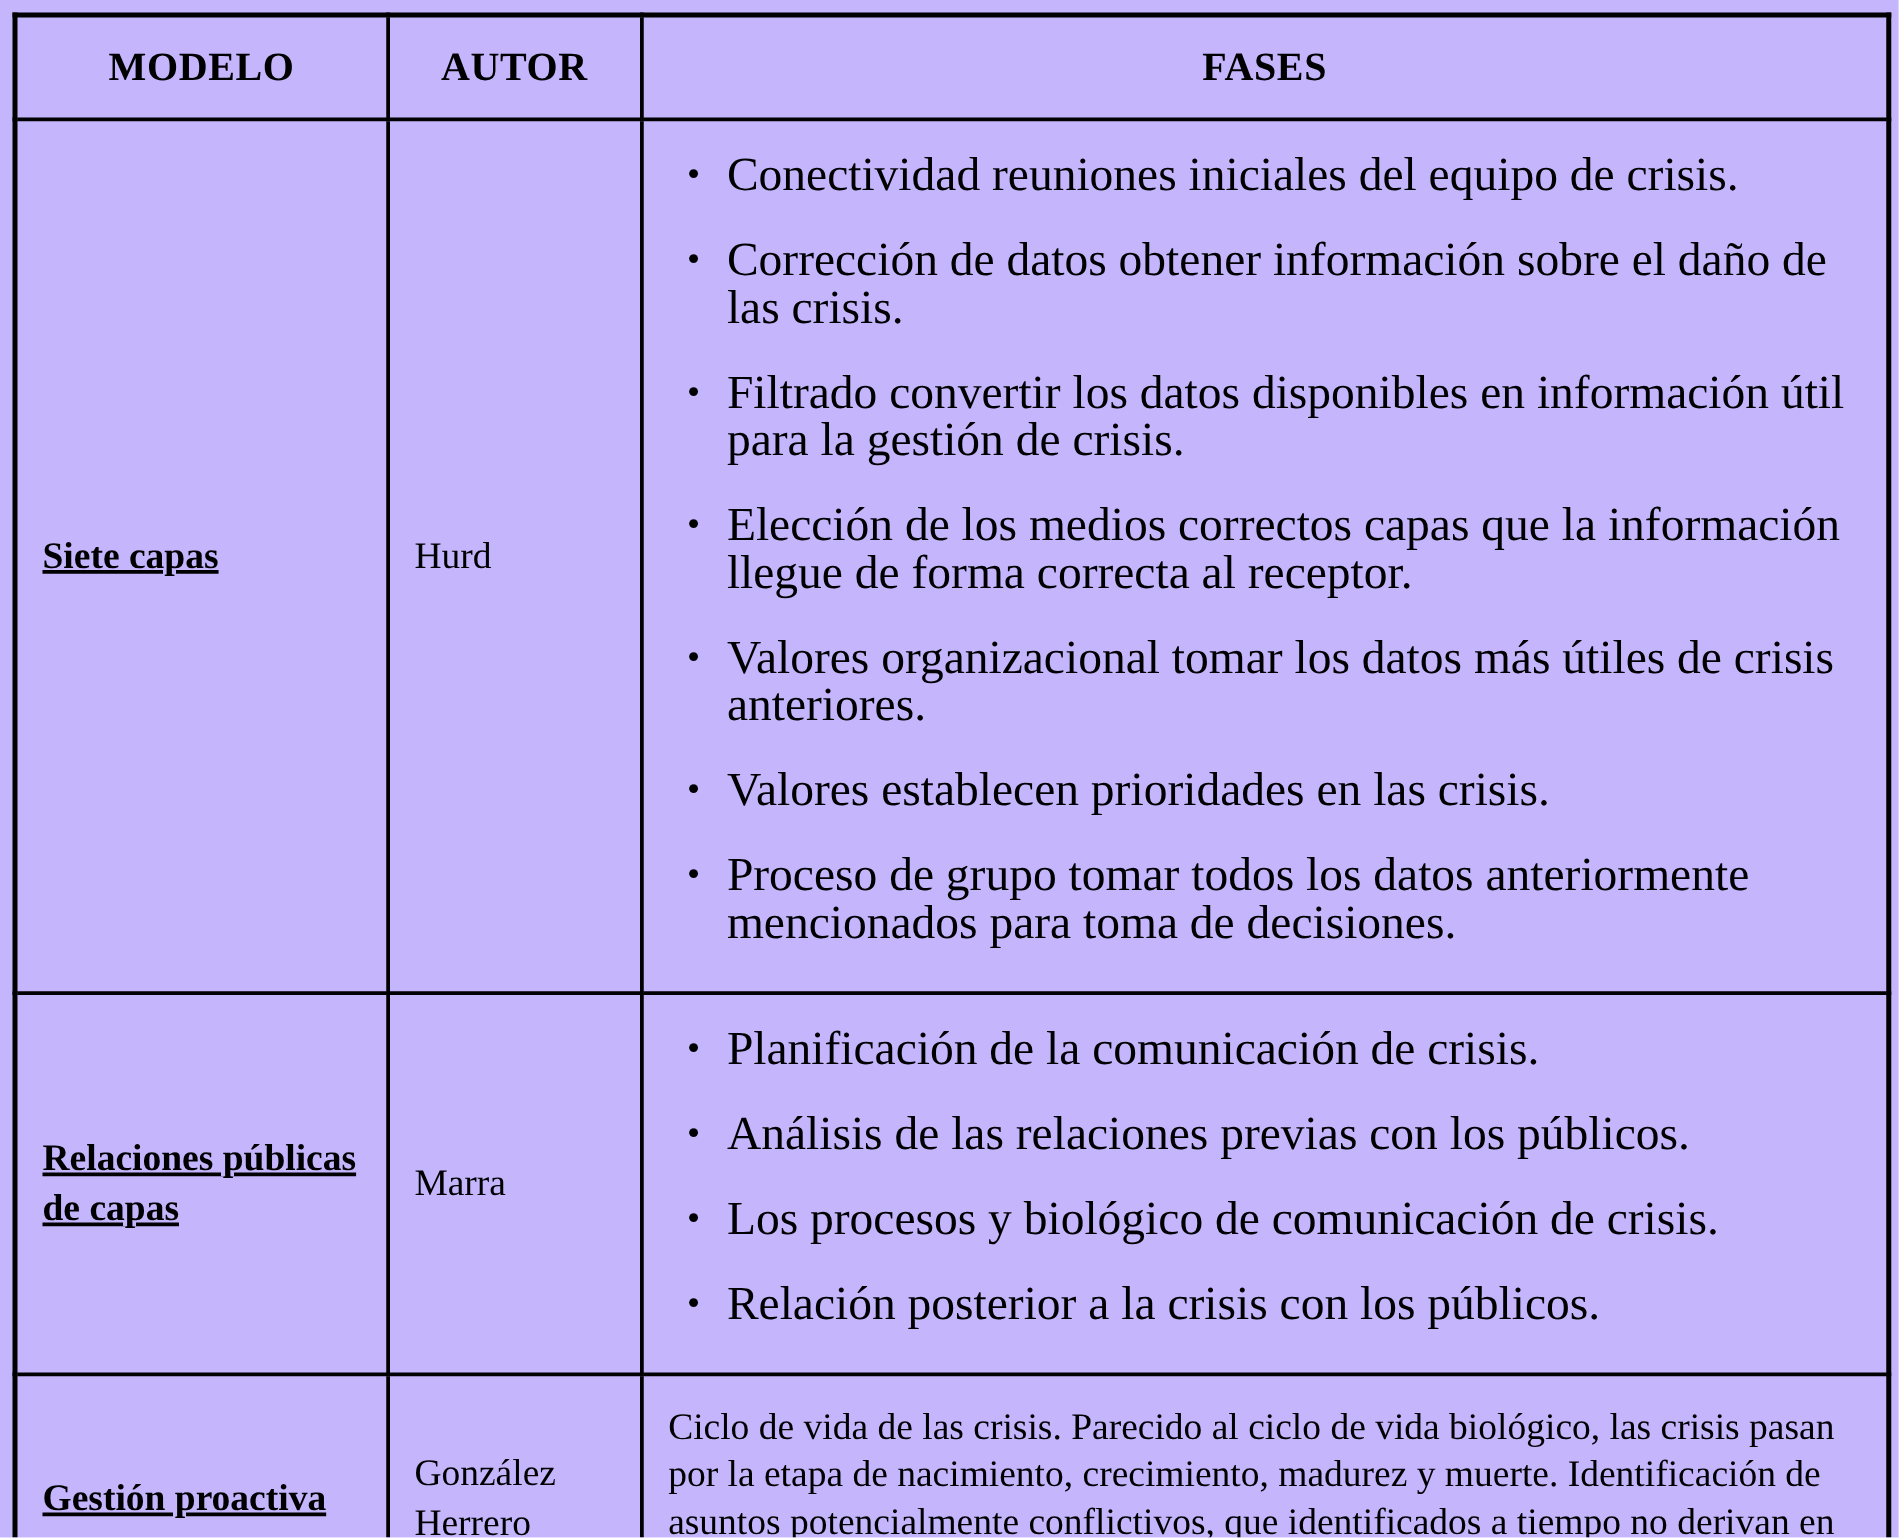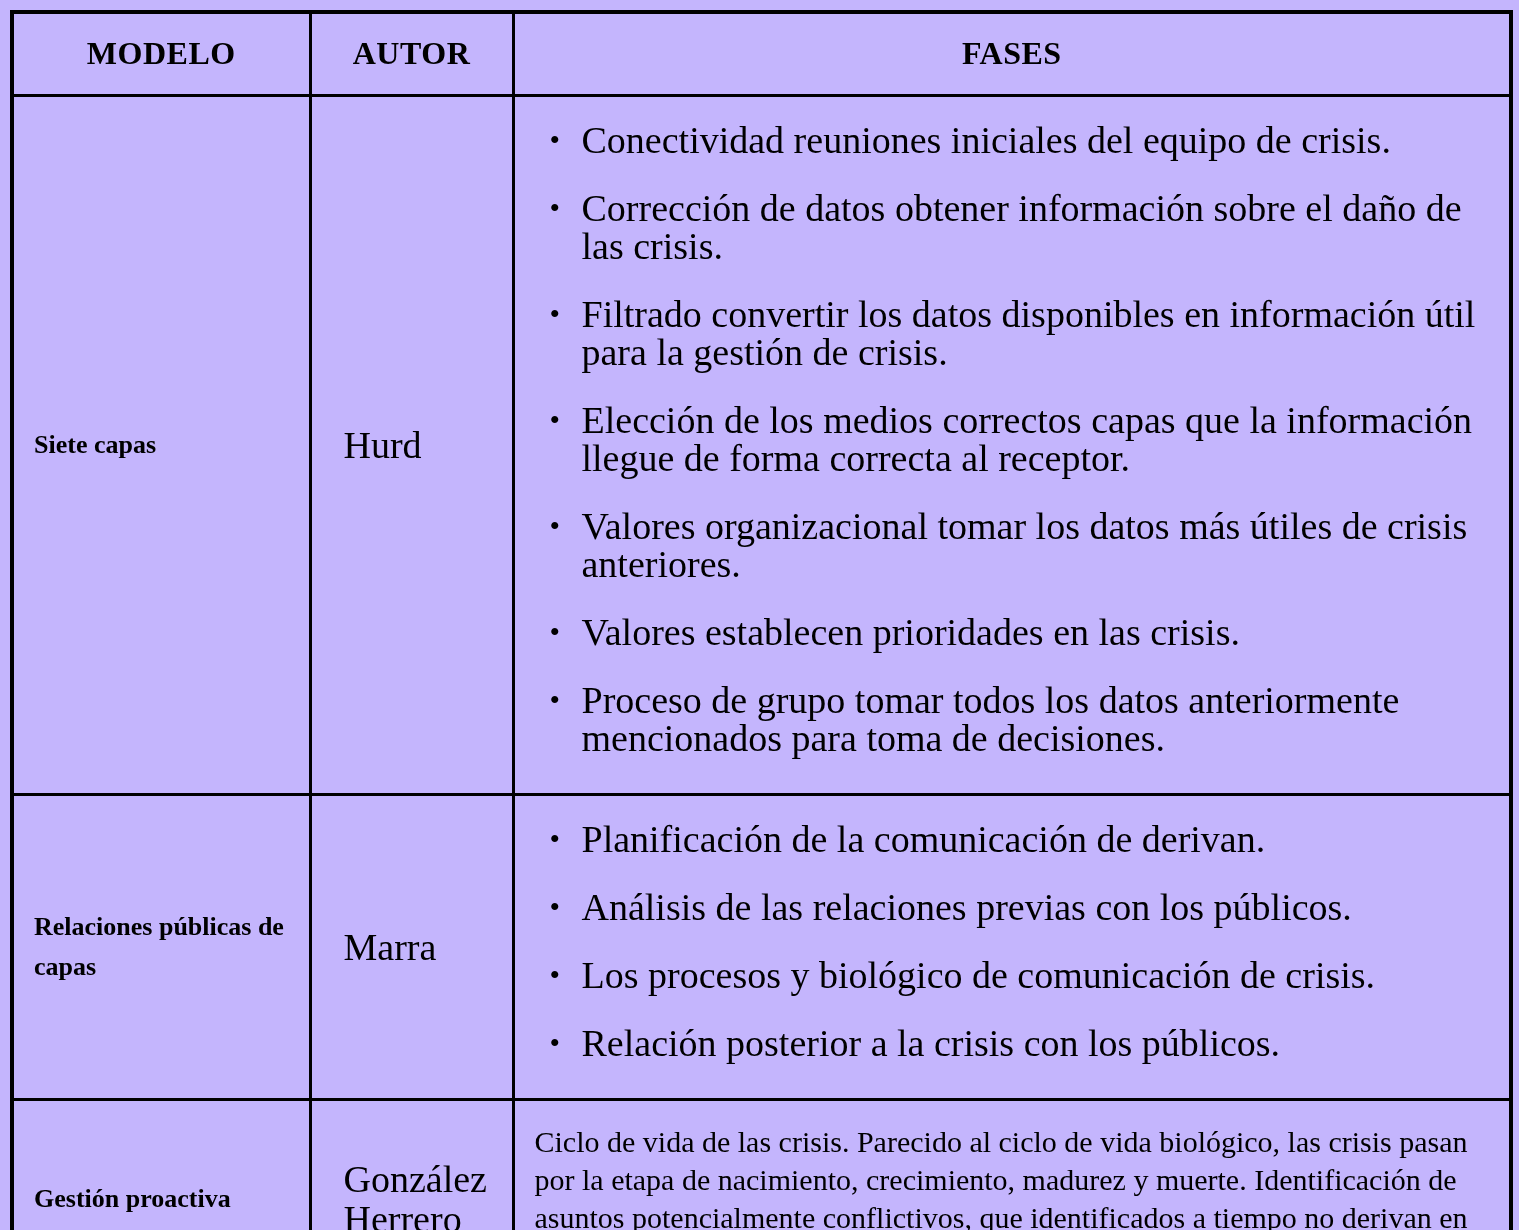--- a/index.html
+++ b/index.html
@@ -39,30 +39,31 @@
     font-weight: bold;
     text-align: center;
     vertical-align: middle;
     letter-spacing: 0.5px;
   }
   tr.row-1 { height: 652px; }
   tr.row-2 { height: 277px; }
   tr.row-3 { height: 200px; }
 
   td.cell-modelo {
-    font-size: 26px;
+    font-size: 30px;
     font-weight: bold;
     vertical-align: middle;
     padding: 0 16px 0 20px;
     line-height: 40px;
+    text-decoration: underline;
   }
   td.cell-autor {
-    font-size: 38px;
+    font-size: 30px;
     vertical-align: middle;
-    padding: 0 10px 0 32px;
+    padding: 0 10px 0 20px;
     line-height: 40px;
   }
   td.cell-fases {
     font-size: 38px;
     vertical-align: top;
     padding: 24px 24px 6px 33px;
   }
   ul.fases-list {
     list-style: none;
     margin: 0;
@@ -119,21 +120,21 @@
             <li>Valores establecen prioridades en las crisis.</li>
             <li>Proceso de grupo tomar todos los datos anteriormente mencionados para toma de decisiones.</li>
           </ul>
         </td>
       </tr>
       <tr class="row-2">
         <td class="cell-modelo">Relaciones públicas de capas</td>
         <td class="cell-autor">Marra</td>
         <td class="cell-fases">
           <ul class="fases-list">
-            <li>Planificación de la comunicación de derivan.</li>
+            <li>Planificación de la comunicación de crisis.</li>
             <li>Análisis de las relaciones previas con los públicos.</li>
             <li>Los procesos y biológico de comunicación de crisis.</li>
             <li>Relación posterior a la crisis con los públicos.</li>
           </ul>
         </td>
       </tr>
       <tr class="row-3">
         <td class="cell-modelo">Gestión proactiva</td>
         <td class="cell-autor">González Herrero</td>
         <td class="cell-fases-text">

